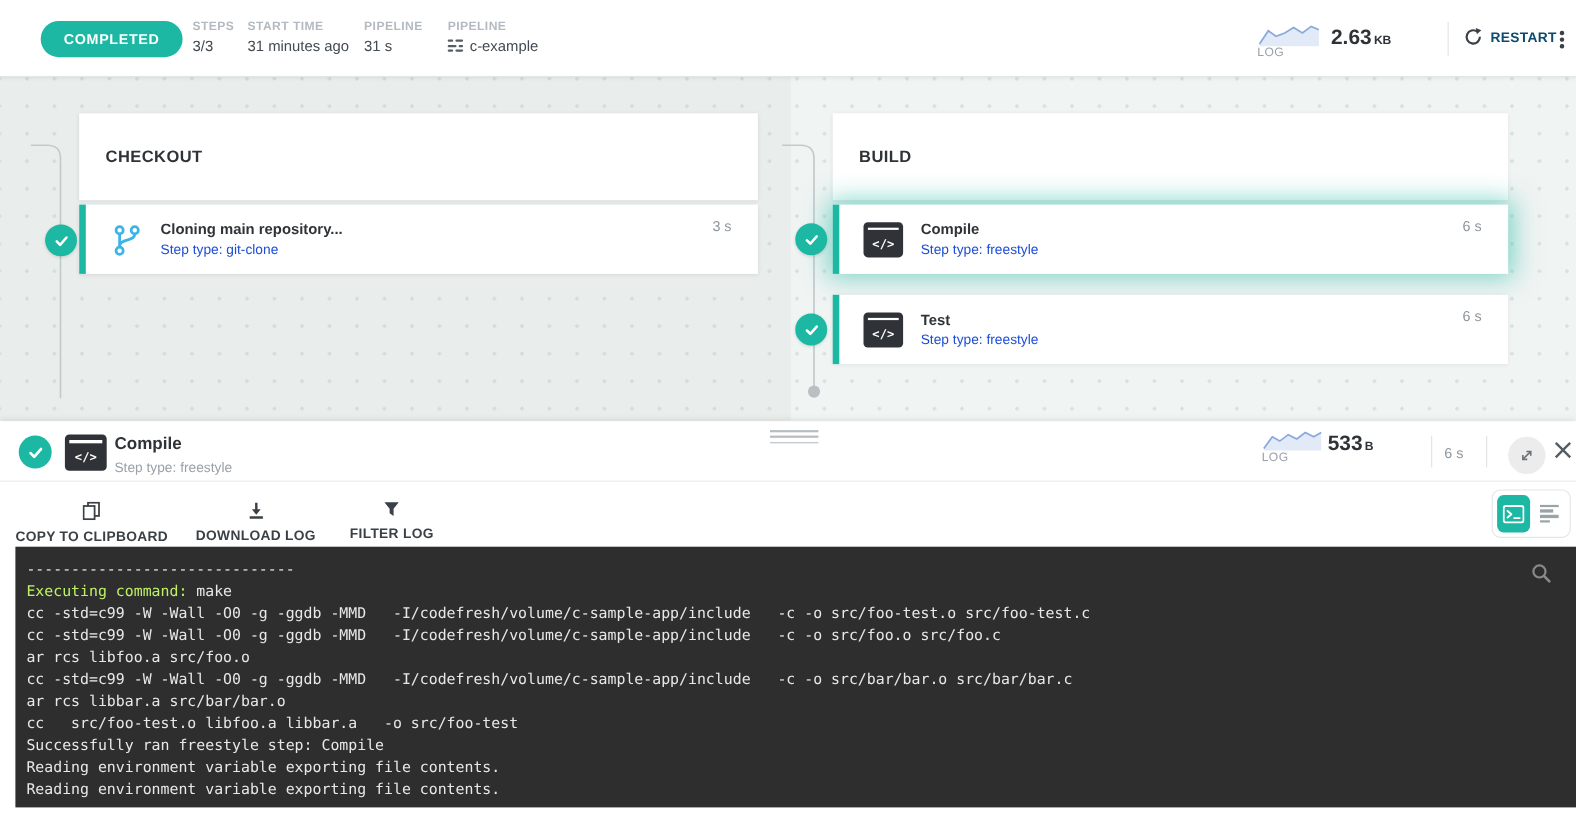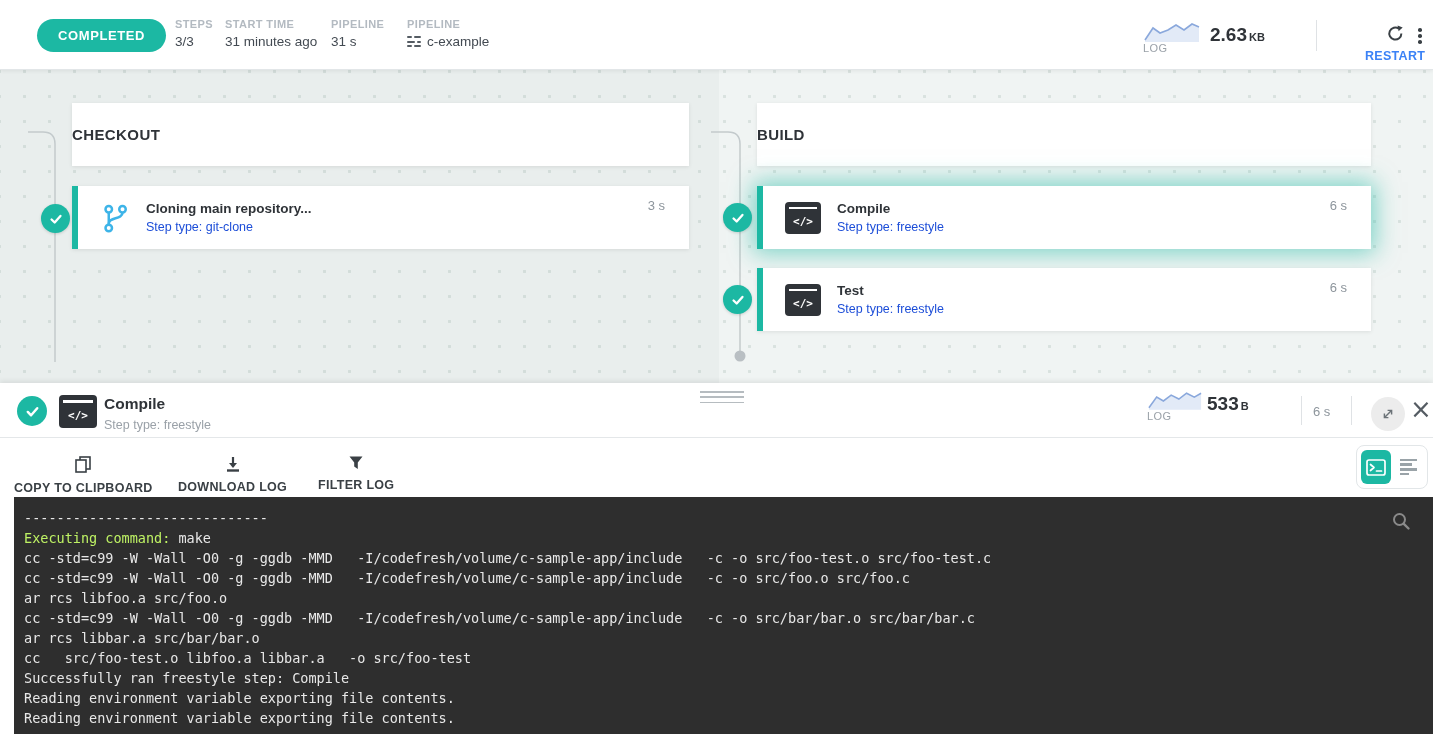--- a/index.html
+++ b/index.html
@@ -17,37 +17,37 @@
   .meta .m-value { font-size:13.5px; color:#434a52; margin-top:4px; display:flex; align-items:center; gap:6px; }
   .pipeline-icon { display:inline-flex; flex-direction:column; gap:2.5px; }
   .pipeline-icon i { display:flex; gap:2px; }
   .pipeline-icon b { display:block; height:2px; background:#555c63; border-radius:1px; }
 
   .log-widget { position:absolute; }
   .log-label { font-size:11px; color:#9aa1a8; letter-spacing:.4px; margin-top:-1px; }
   .log-size { position:absolute; font-size:19px; font-weight:bold; color:#2f3338; white-space:nowrap; }
   .log-size .unit { font-size:11px; font-weight:bold; margin-left:2px; }
   .vdivider { position:absolute; width:1px; background:#dfe2e5; }
-  .restart-btn { position:absolute; left:1365px; top:25px; display:flex; align-items:center; gap:7px;
-                 font-size:12.5px; font-weight:bold; color:#3b82f6; letter-spacing:.3px; cursor:pointer;flex-direction:column; }
+  .restart-btn { position:absolute; left:1331px; top:25px; display:flex; align-items:center; gap:7px;
+                 font-size:12.5px; font-weight:bold; color:#0c4a6e; letter-spacing:.3px; cursor:pointer; }
   .kebab { position:absolute; left:1412px; top:26px; display:flex; flex-direction:column; gap:2.6px; padding:2px 6px; cursor:pointer; }
   .kebab i { width:3.6px; height:3.6px; border-radius:50%; background:#3a4045; }
 
   
   .canvas { position:absolute; left:0; top:70px; width:1433px; height:313px; background:#f0f4f3;
             background-image:radial-gradient(circle, #d9e2df 1.4px, transparent 1.6px);
             background-size:25px 25px; background-position:12px 14px; }
   .col-shade { position:absolute; left:0; top:0; width:719px; height:313px; background:rgba(90,120,115,.045); }
   .connector-svg { position:absolute; left:0; top:0; }
 
   .check-badge { position:absolute; width:29px; height:29px; border-radius:50%; background:#1cb8a3;
                  display:flex; align-items:center; justify-content:center; z-index:4;
                  box-shadow:0 1px 3px rgba(0,0,0,.15); }
-  .stage-head { position:absolute; height:63px; background:#fff; box-shadow:0 1px 4px rgba(0,0,0,.09);
-                display:flex; align-items:center; 
+  .stage-head { position:absolute; height:79px; background:#fff; box-shadow:0 1px 4px rgba(0,0,0,.09);
+                display:flex; align-items:center; padding-left:24px;
                 font-size:15px; font-weight:bold; color:#2f3338; letter-spacing:.4px; }
   .step-card { position:absolute; height:63px; background:#fff; border-left:6px solid #1cb8a3;
                box-shadow:0 1px 4px rgba(0,0,0,.09); display:flex; align-items:center; cursor:pointer; z-index:3; }
   .step-card.selected { box-shadow:0 0 22px 4px rgba(28,184,163,.55); }
   .step-icon-wrap { margin-left:22px; flex:0 0 auto; }
   .step-texts { margin-left:16px; }
   .step-title { font-size:13.5px; font-weight:bold; color:#2f3338; }
   .step-sub { font-size:12.5px; color:#1d4ed8; margin-top:4px; }
   .step-duration { position:absolute; right:24px; top:12px; font-size:13px; color:#8d959c; }
 

